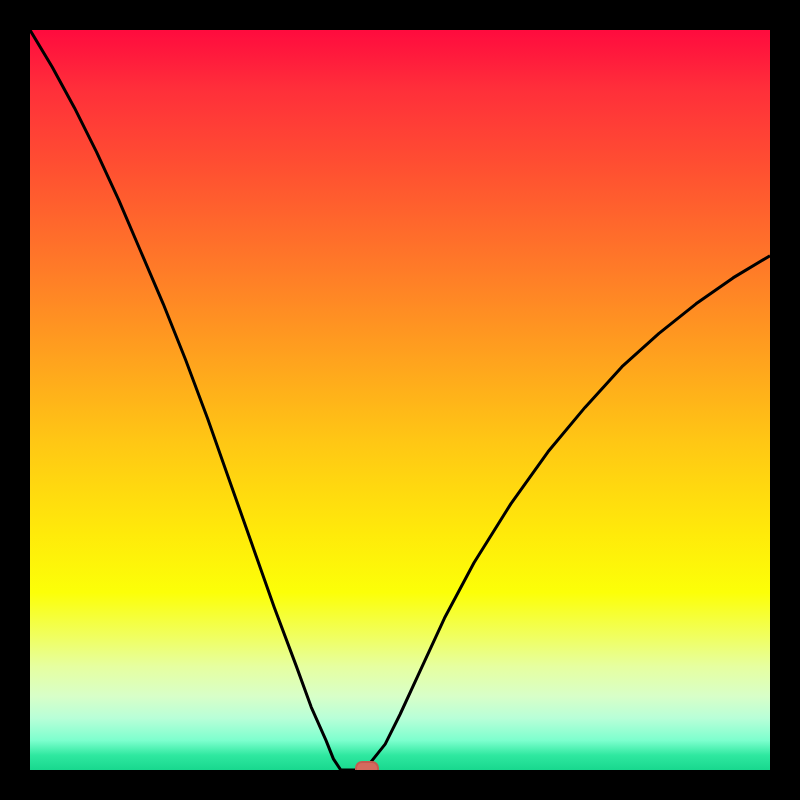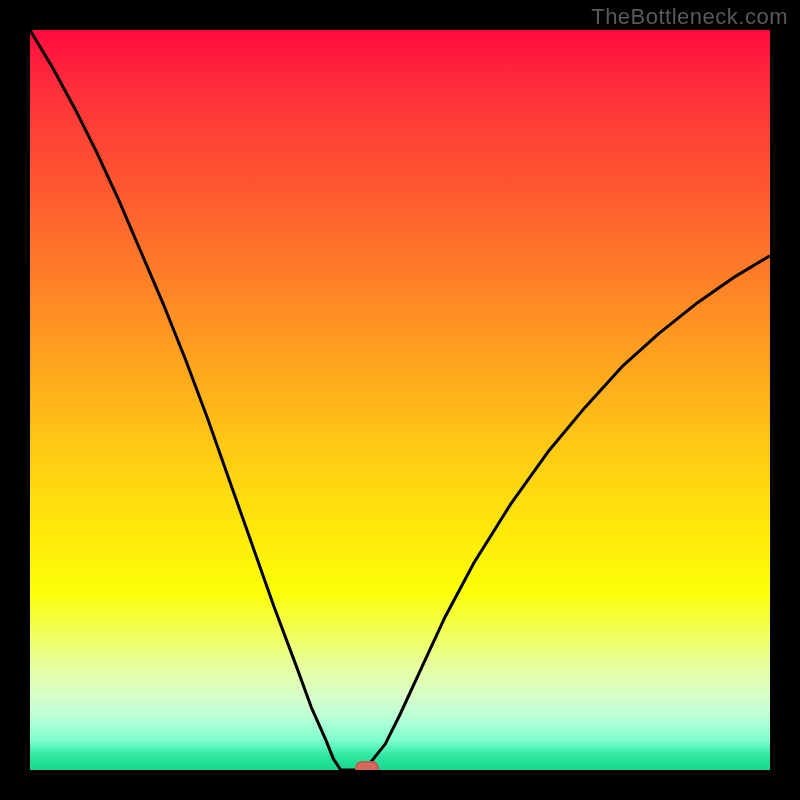--- a/index.html
+++ b/index.html
@@ -77,21 +77,20 @@
     background: #d46a5e;
     border: 2px solid #c55a50;
     transform: translate(-50%, -50%);
     z-index: 5;
   }
 </style>
 </head>
 <body>
 
 <div class="frame">
-  <div class="watermark">TheBottleneck.com</div>
 
   <div class="plot-area">
     <div class="gradient-bg"></div>
     <svg class="curve" viewBox="0 0 740 740" preserveAspectRatio="none">
       <path id="curve-path" fill="none" stroke="#000000" stroke-width="3" stroke-linejoin="round" d="M0.00 0.00 L22.20 37.00 L44.40 77.70 L66.60 122.10 L88.80 170.20 L111.00 222.00 L133.20 273.80 L155.40 329.30 L177.60 388.50 L199.80 451.40 L222.00 514.30 L244.20 577.20 L266.40 636.40 L281.20 677.10 L296.00 710.40 L303.40 728.90 L310.80 740.00 L318.20 740.00 L325.60 740.00 L333.00 740.00 L340.40 732.60 L355.20 714.10 L370.00 684.50 L392.20 636.40 L414.40 588.30 L444.00 532.80 L481.00 473.60 L518.00 421.80 L555.00 377.40 L592.00 336.70 L629.00 303.40 L666.00 273.80 L703.00 247.90 L740.00 225.70"></path>
     </svg>
     <div id="marker" class="marker" style="left: 336.7px; top: 740px;"></div>
   </div>
 </div>
 

